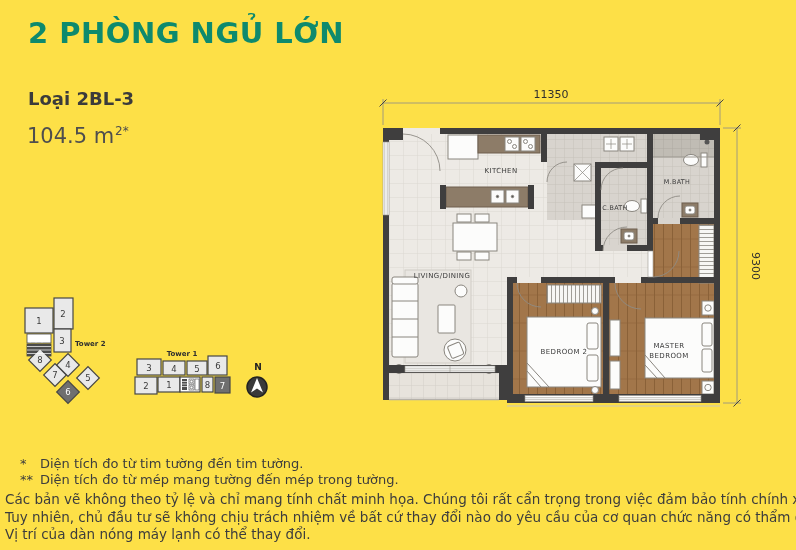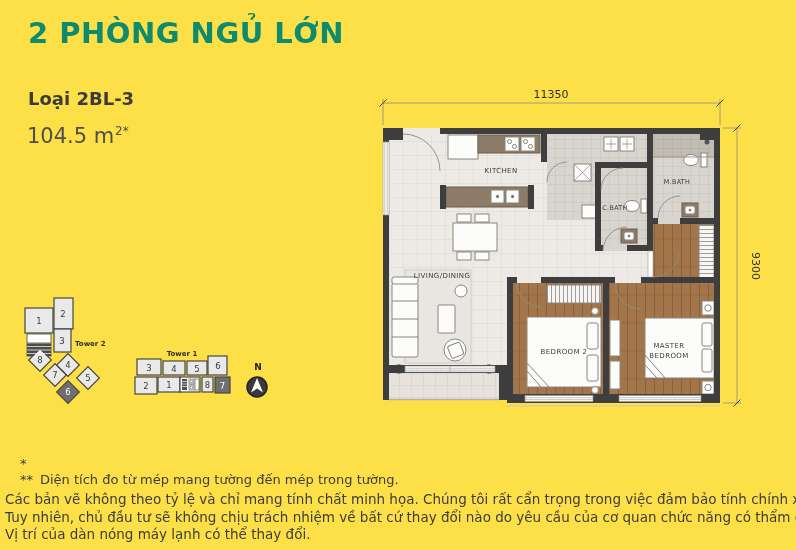--- a/index.html
+++ b/index.html
@@ -338,20 +338,21 @@
 
   <svg class="compass-svg" viewBox="0 0 36 44">
     <text x="18" y="10" class="north">N</text>
     <circle cx="17" cy="27" r="10" fill="#3a3a3a" stroke="#222" stroke-width="1.5"></circle>
     <path d="M17 18 L11 32.5 L17 28.5 L23 32.5 Z" fill="#ffffff"></path>
   </svg>
 
   <div class="notes">
     <div class="note-row">
       <span class="star">*</span>
+      <span>Diện tích đo từ tim tường đến tim tường.</span>
     </div>
     <div class="note-row">
       <span class="star">**</span>
       <span>Diện tích đo từ mép mang tường đến mép trong tường.</span>
     </div>
   </div>
   <div class="disclaimer">
     <div>Các bản vẽ không theo tỷ lệ và chỉ mang tính chất minh họa. Chúng tôi rất cẩn trọng trong việc đảm bảo tính chính xác của bản vẽ.</div>
     <div>Tuy nhiên, chủ đầu tư sẽ không chịu trách nhiệm về bất cứ thay đổi nào do yêu cầu của cơ quan chức năng có thẩm quyền.</div>
     <div>Vị trí của dàn nóng máy lạnh có thể thay đổi.</div>

